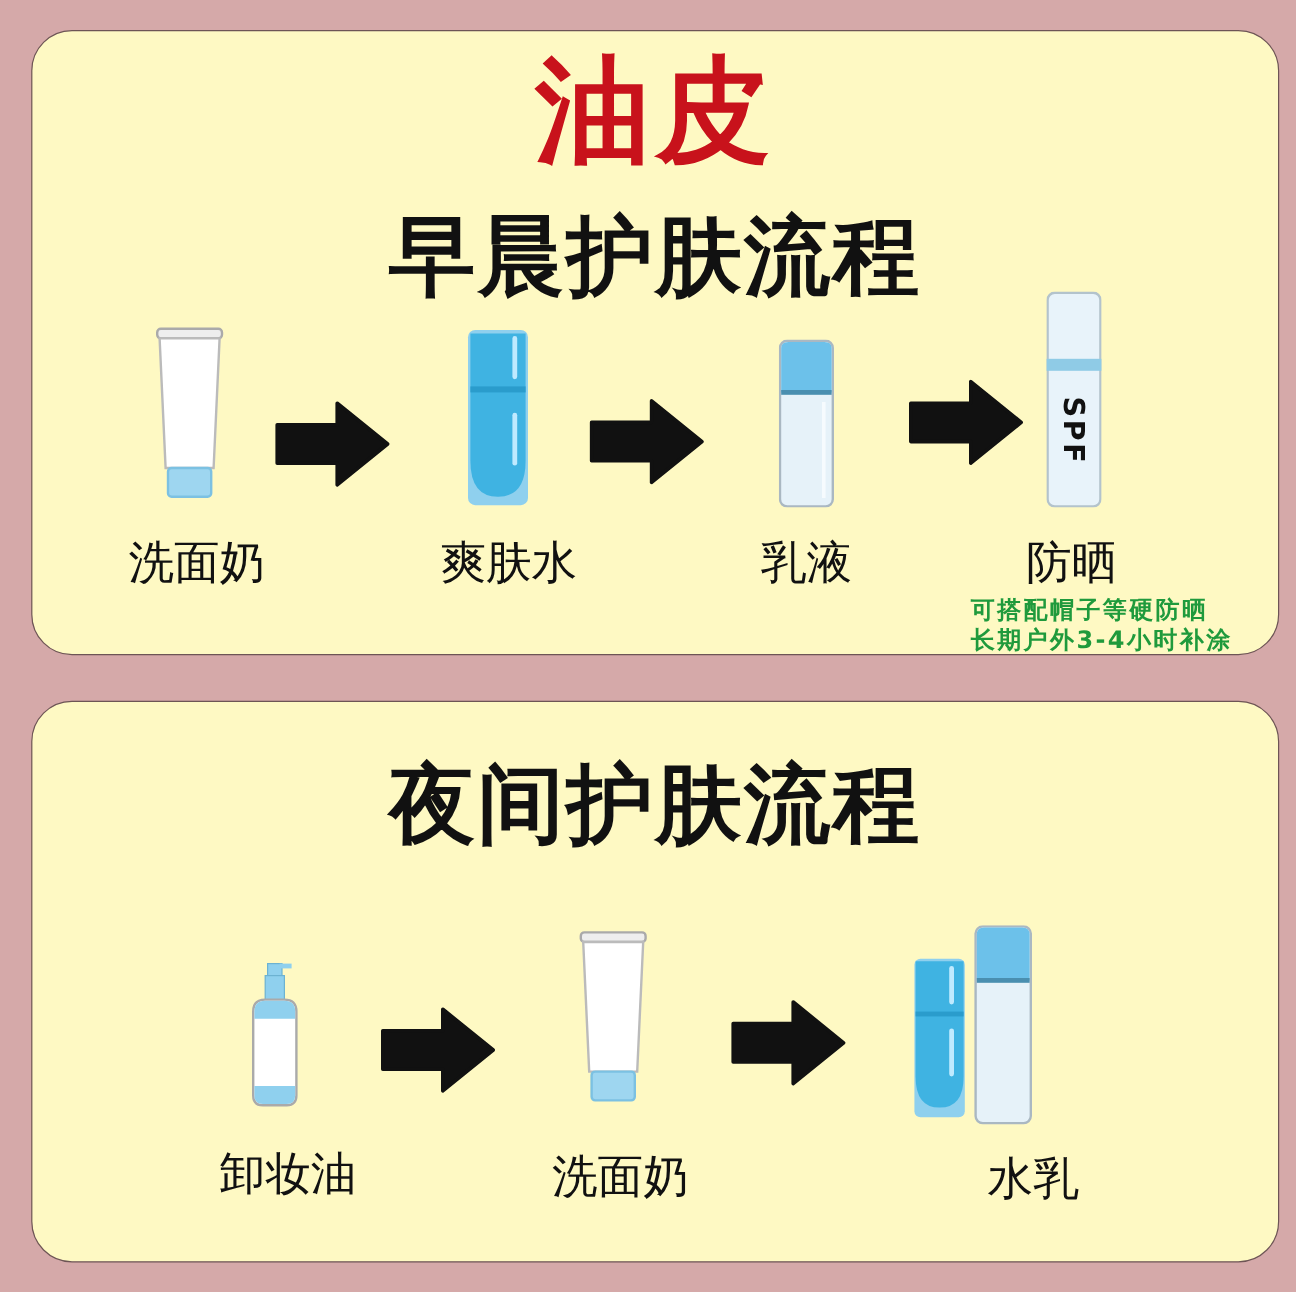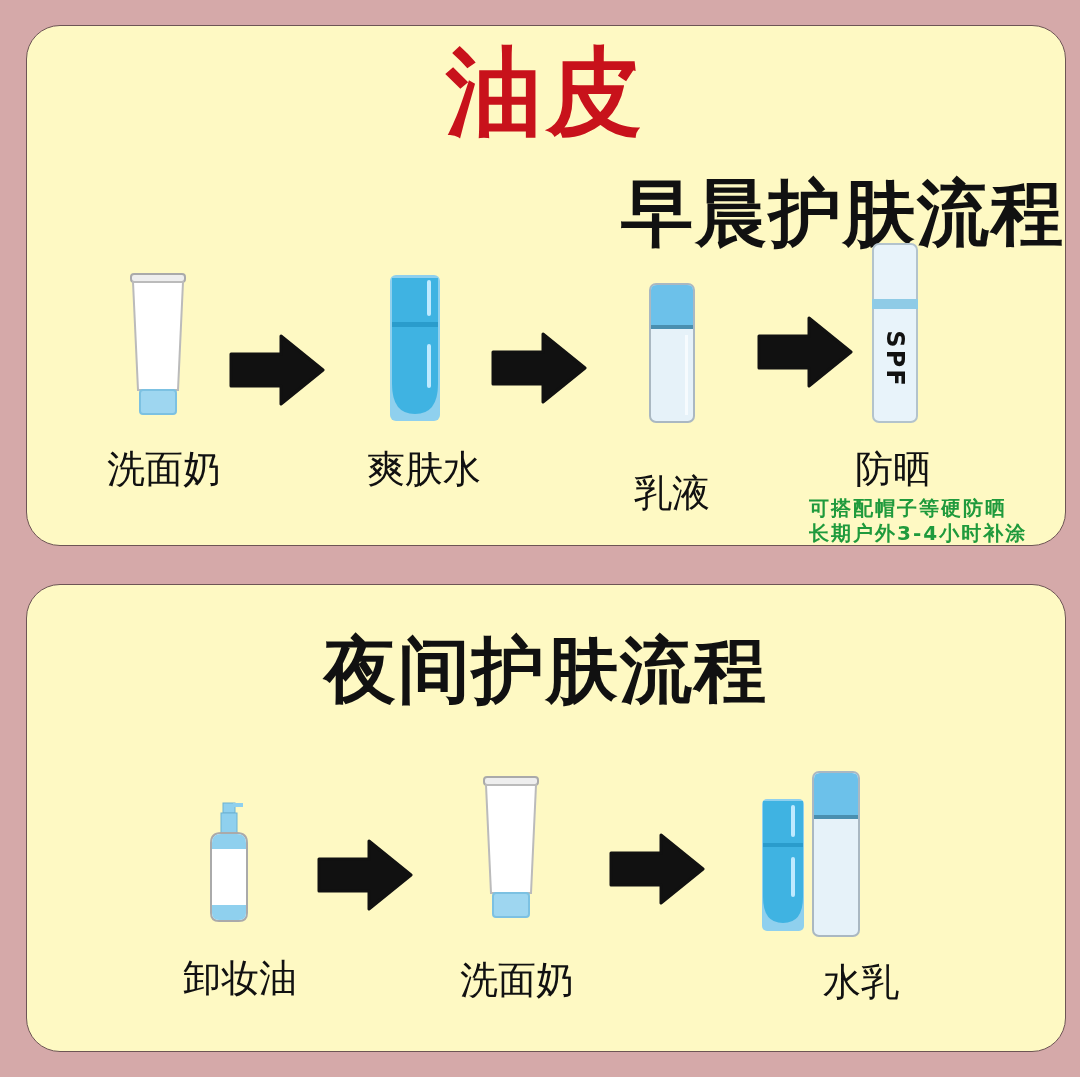--- a/index.html
+++ b/index.html
@@ -2,21 +2,21 @@
 <html><head>
 <meta charset="utf-8">
 <style>
   html,body{margin:0;padding:0;}
   body{width:1080px;height:1077px;background:#d5a9a9;position:relative;overflow:hidden;font-family:"DejaVu Sans","Liberation Sans",sans-serif;}
   .card{position:absolute;left:26px;width:1040px;background:#fef9c3;border:1px solid #6d5555;border-radius:34px;box-sizing:border-box;}
   #card1{top:25px;height:521px;}
   #card2{top:584px;height:468px;}
   .title-red{position:absolute;left:0;width:100%;top:10px;text-align:center;font-size:96px;font-weight:900;color:#c8121b;letter-spacing:4px;line-height:112px;}
   .title-black{position:absolute;left:0;width:100%;text-align:center;font-size:72px;font-weight:900;color:#111;letter-spacing:2px;}
-  #card1 .title-black{top:140px;text-align:right;}
+  #card1 .title-black{top:140px;}
   #card2 .title-black{top:38px;}
   .label{position:absolute;font-size:38px;font-weight:400;color:#111;white-space:nowrap;transform:translateX(-50%);}
   .arrow{position:absolute;width:96px;height:72px;}
   .note{position:absolute;left:808px;top:470px;color:#1f9a3c;font-size:20px;font-weight:bold;line-height:25px;letter-spacing:2px;}
   .abs{position:absolute;}
 </style>
 </head>
 <body>
 
 <div class="card" id="card1">
@@ -46,21 +46,21 @@
   <svg class="arrow" style="left:464px;top:306px" viewBox="0 0 96 72">
     <path d="M2 20 H52 V2 L94 36 L52 70 V52 H2 Z" fill="#111" stroke="#111" stroke-width="3" stroke-linejoin="round"></path>
   </svg>
 
   <svg class="abs" style="left:622px;top:257px" width="46" height="140" viewBox="0 0 46 140">
     <rect x="1" y="1" width="44" height="138" rx="6" fill="#e6f2f9" stroke="#aab8c2" stroke-width="2"></rect>
     <path d="M2 7 Q2 2 8 2 H38 Q44 2 44 7 V44 H2 Z" fill="#6cc1ea"></path>
     <rect x="2" y="42" width="42" height="4" fill="#4a8fb0"></rect>
     <rect x="36" y="52" width="3" height="80" fill="#f6fbfe"></rect>
   </svg>
-  <div class="label" style="left:645px;top:442px">乳液</div>
+  <div class="label" style="left:645px;top:418px">乳液</div>
 
   <svg class="arrow" style="left:730px;top:290px" viewBox="0 0 96 72">
     <path d="M2 20 H52 V2 L94 36 L52 70 V52 H2 Z" fill="#111" stroke="#111" stroke-width="3" stroke-linejoin="round"></path>
   </svg>
 
   <div class="abs" style="left:845px;top:217px;width:46px;height:180px;">
     <svg width="46" height="180" viewBox="0 0 46 180" style="position:absolute;left:0;top:0">
       <rect x="1" y="1" width="44" height="178" rx="6" fill="#e8f3fa" stroke="#b3c3cc" stroke-width="2"></rect>
       <rect x="0" y="56" width="46" height="10" fill="#8fcbe6"></rect>
     </svg>

